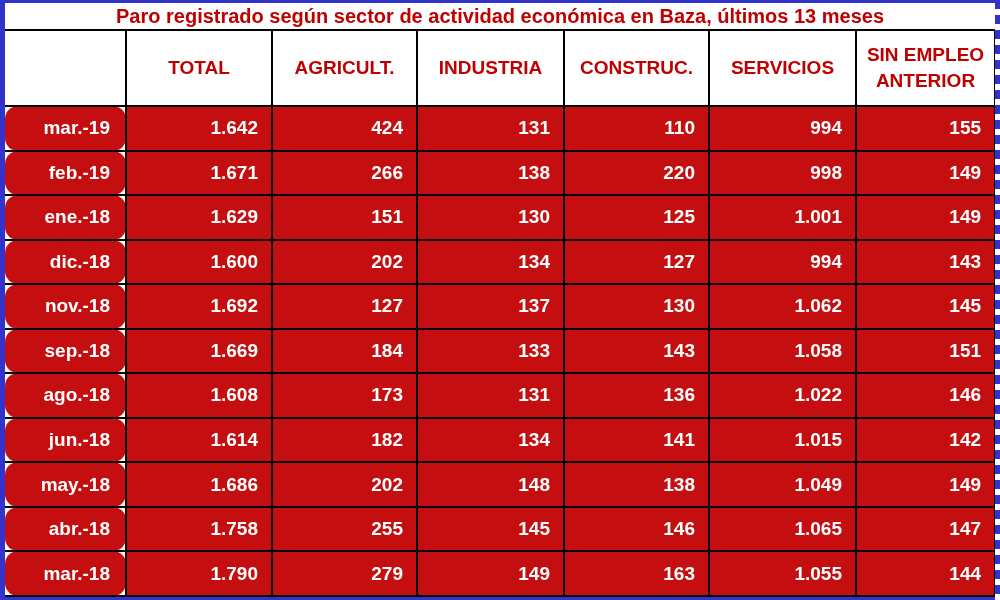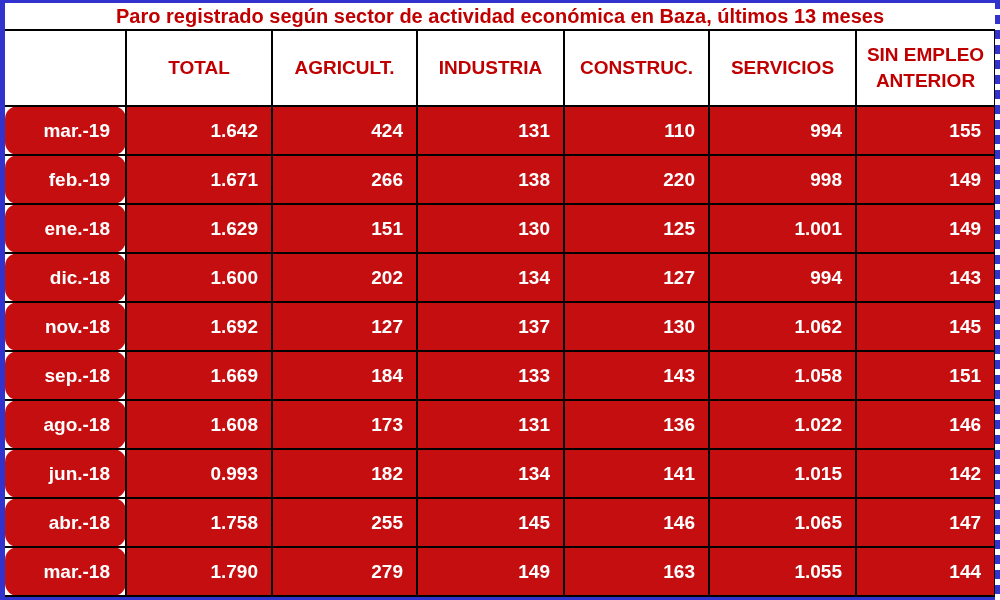--- a/index.html
+++ b/index.html
@@ -137,26 +137,35 @@
           <td class="month">ago.-18</td>
           <td class="val">1.608</td>
           <td class="val">173</td>
           <td class="val">131</td>
           <td class="val">136</td>
           <td class="val">1.022</td>
           <td class="val">146</td>
         </tr>
         <tr>
           <td class="month">jun.-18</td>
-          <td class="val">0.993</td>
+          <td class="val">1.614</td>
           <td class="val">182</td>
           <td class="val">134</td>
           <td class="val">141</td>
           <td class="val">1.015</td>
           <td class="val">142</td>
+        </tr>
+        <tr>
+          <td class="month">may.-18</td>
+          <td class="val">1.686</td>
+          <td class="val">202</td>
+          <td class="val">148</td>
+          <td class="val">138</td>
+          <td class="val">1.049</td>
+          <td class="val">149</td>
         </tr>
         <tr>
           <td class="month">abr.-18</td>
           <td class="val">1.758</td>
           <td class="val">255</td>
           <td class="val">145</td>
           <td class="val">146</td>
           <td class="val">1.065</td>
           <td class="val">147</td>
         </tr>

